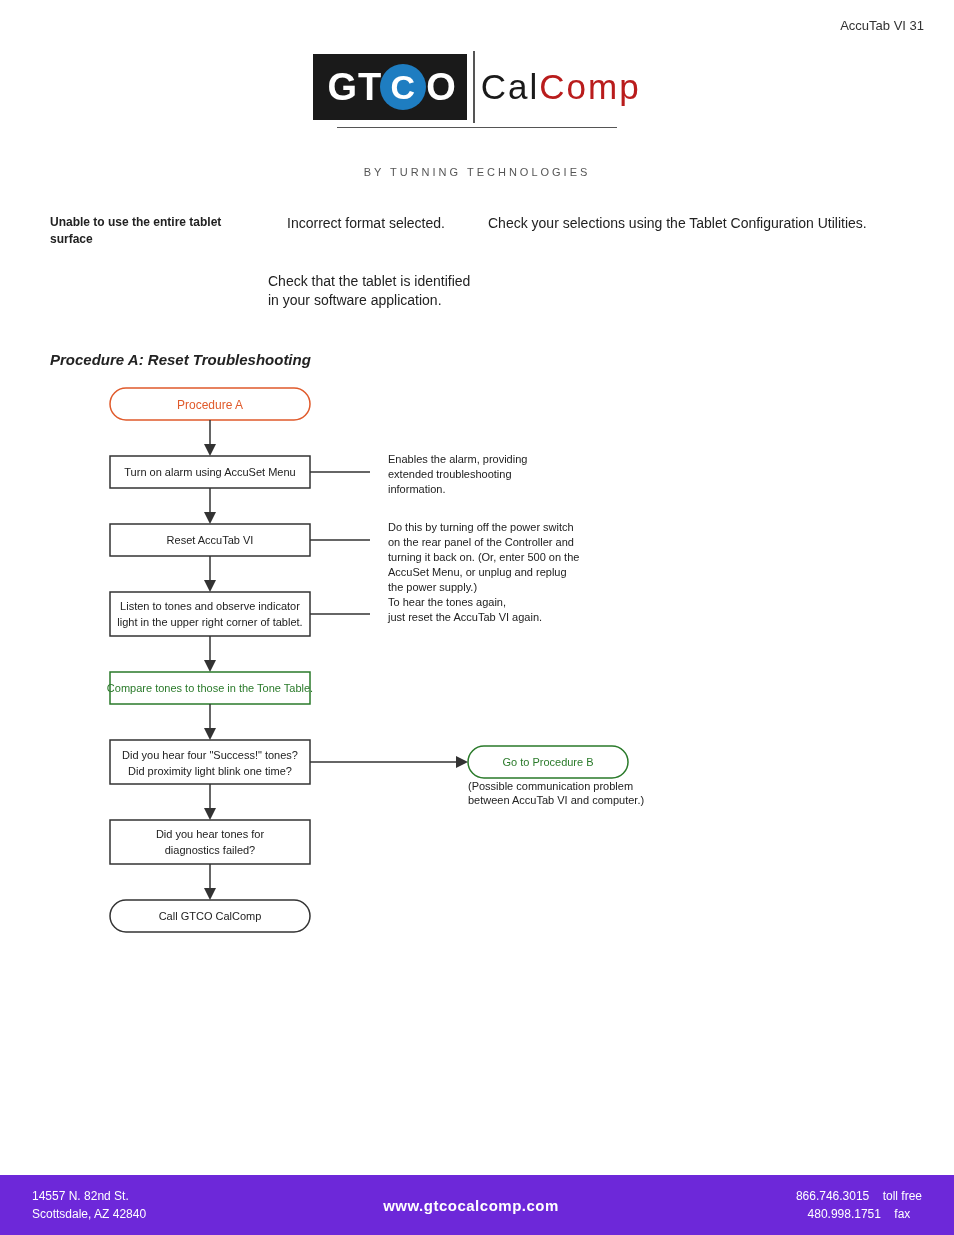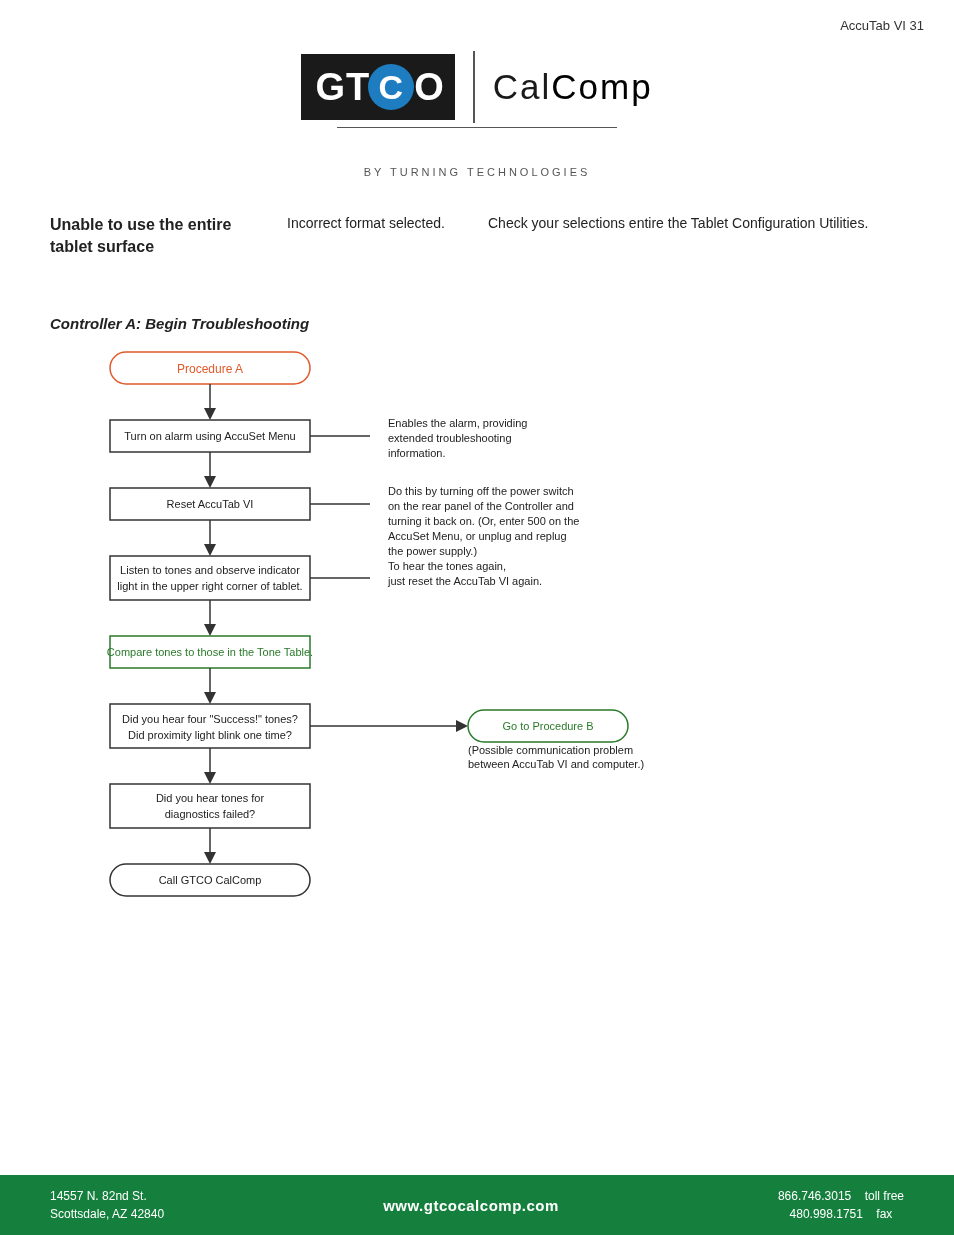--- a/index.html
+++ b/index.html
@@ -42,21 +42,21 @@
 
     .logo-container {
       display: flex;
       flex-direction: column;
       align-items: center;
     }
 
     .logo-graphic {
       display: flex;
       align-items: center;
-      gap: 12px;
+      gap: 0;
     }
 
     .logo-divider {
       border: none;
       border-top: 1.5px solid #555;
       width: 260px;
       margin: 4px 0;
     }
 
     .logo-tagline {
@@ -77,21 +77,21 @@
     .trouble-table {
       display: grid;
       grid-template-columns: 210px 220px 1fr;
       gap: 0;
       margin-bottom: 32px;
     }
 
     .trouble-col-1 {
       padding: 8px 12px 8px 0;
       font-weight: bold;
-      font-size: 16px;
+      font-size: 12px;
       line-height: 1.4;
       vertical-align: top;
     }
 
     .trouble-col-2 {
       padding: 8px 16px 8px 8px;
       font-size: 14px;
       line-height: 1.4;
       vertical-align: top;
       text-align: center;
@@ -116,23 +116,23 @@
       font-size: 14px;
       font-weight: bold;
       margin-bottom: 18px;
     }
     .note-text span {
       font-weight: normal;
     }
 
     
     .footer {
-      background: #15803d;
+      background: #6d28d9;
       color: #fff;
-      padding: 12px 50px;
+      padding: 12px 32px;
       display: flex;
       justify-content: space-between;
       align-items: center;
       margin-top: auto;
     }
 
     .footer-address {
       font-size: 12px;
       line-height: 1.5;
     }
@@ -177,42 +177,43 @@
 
           <span style="display:inline-flex; align-items:center; justify-content:center; width:46px; height:46px; border-radius:50%; background:#1e7dc1; color:#fff; font-size:34px; font-weight:900; margin: 0 -2px;">C</span>
           <span style="margin-left:2px;">O</span>
         </div>
 
         <div style="width:2px; height:72px; background:#555; margin:0 6px;"></div>
 
         <div style="display:flex; flex-direction:column; align-items:center;">
           <div style="display:flex; align-items:center; font-size:35px; font-weight:300; letter-spacing:2px; color:#1a1a1a;">
             <span style="color:#1a1a1a; font-weight:300;">Cal</span>
-            <span style="color:#000000; font-weight:300;">Comp</span>
+            <span style="color:#b91c1c; font-weight:300;">Comp</span>
           </div>
         </div>
       </div>
       <hr class="logo-divider" style="width:280px;">
       <span class="logo-tagline">by TURNING technologies</span>
     </div>
   </div>
 
   <div class="content">
 
     <div class="trouble-table">
 
       <div class="trouble-col-1">Unable to use the entire tablet surface</div>
       <div class="trouble-col-2">Incorrect format selected.</div>
-      <div class="trouble-col-3">Check your selections entire the Tablet Configuration Utilities.</div>
+      <div class="trouble-col-3">Check your selections using the Tablet Configuration Utilities.</div>
 
       <div class="trouble-col-1"></div>
+      <div class="trouble-col-3" style="padding-top:16px;">Check that the tablet is identified in your software application.</div>
     </div>
 
     <div class="procedure-section">
-      <div class="procedure-title">Controller A: Begin Troubleshooting</div>
+      <div class="procedure-title">Procedure A: Reset Troubleshooting</div>
 
       <div class="flowchart-svg-wrapper">
         <svg width="900" height="620" viewBox="0 0 900 620">
 
           <rect x="60" y="10" width="200" height="32" rx="16" ry="16" fill="white" stroke="#e05a2b" stroke-width="1.5"></rect>
           <text x="160" y="31" text-anchor="middle" font-size="12" fill="#e05a2b">Procedure A</text>
 
           <line x1="160" y1="42" x2="160" y2="70" stroke="#333" stroke-width="1.5"></line>
           <polygon points="154,66 160,78 166,66" fill="#333"></polygon>
 

